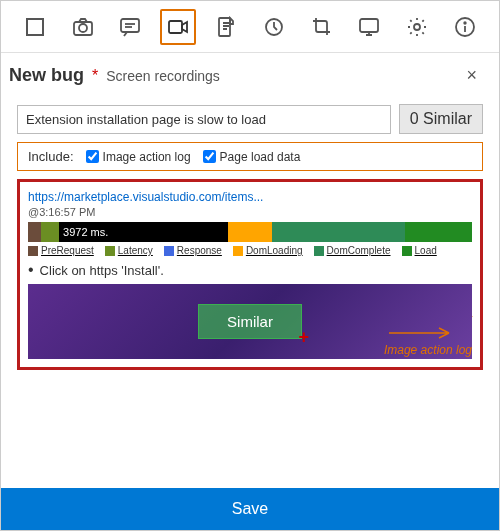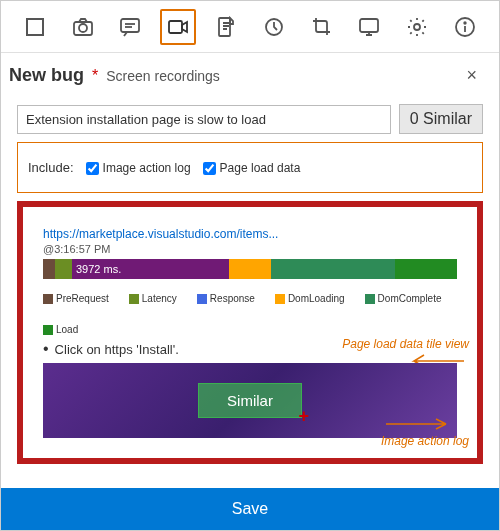--- a/index.html
+++ b/index.html
@@ -108,24 +108,24 @@
       padding: 5px 10px;
       font-size: 16px;
       color: #333;
       white-space: nowrap;
       cursor: pointer;
     }
 
     
     .include-row {
       display: flex;
-      align-items: flex-end;
+      align-items: center;
       gap: 12px;
       border: 1px solid #e07000;
-      padding: 17px 10px;
+      padding: 6px 10px;
       background: #fff;
       flex-wrap: wrap;
     }
     .include-label {
       font-size: 13px;
       color: #333;
       font-weight: 500;
     }
     .checkbox-item {
       display: flex;
@@ -133,22 +133,22 @@
       gap: 4px;
       font-size: 12px;
       color: #333;
     }
     .checkbox-item input[type="checkbox"] {
       cursor: pointer;
     }
 
     
     .recording-panel {
-      border: 6px solid #b91c1c;
-      padding: 20px;
+      border: 3px solid #b91c1c;
+      padding: 8px;
       background: #fff;
       position: relative;
     }
 
     
     .page-load-tile {
       margin-bottom: 6px;
     }
     .tile-url {
       color: #0066cc;
@@ -173,22 +173,23 @@
       font-size: 11px;
       color: #fff;
       padding: 0 4px;
       font-weight: 500;
       display: flex;
       align-items: center;
     }
     .bar-legend {
       display: flex;
       flex-wrap: wrap;
-      gap: 20px;
-      margin-top: 14px;
+      gap: 11px;
+      margin-top: 3px;
+      text-decoration: underline;
     }
     .legend-item {
       display: flex;
       align-items: center;
       gap: 3px;
       font-size: 10px;
       color: #333;
     }
     .legend-dot {
       width: 10px;
@@ -380,21 +381,21 @@
 
   <div class="recording-panel">
 
     <div class="page-load-tile">
       <a class="tile-url" href="#">https://marketplace.visualstudio.com/items...</a>
       <div class="tile-time">@3:16:57 PM</div>
 
       <div class="bar-container">
         <div style="background:#6b4c3b;width:3%;height:100%;"></div>
         <div style="background:#6b8e23;width:4%;height:100%;"></div>
-        <div style="background:#701a75;width:38%;height:100%;display:flex;align-items:center;">
+        <div style="background:#000000;width:38%;height:100%;display:flex;align-items:center;">
           <span class="bar-label" style="font-size:11px;color:#fff;padding:0 4px;">3972 ms.</span>
         </div>
         <div style="background:#ffa500;width:10%;height:100%;"></div>
         <div style="background:#2e8b57;width:30%;height:100%;"></div>
         <div style="background:#228b22;width:15%;height:100%;"></div>
       </div>
 
       <div class="bar-legend">
         <div class="legend-item">
           <span class="legend-dot" style="background:#6b4c3b;"></span>

